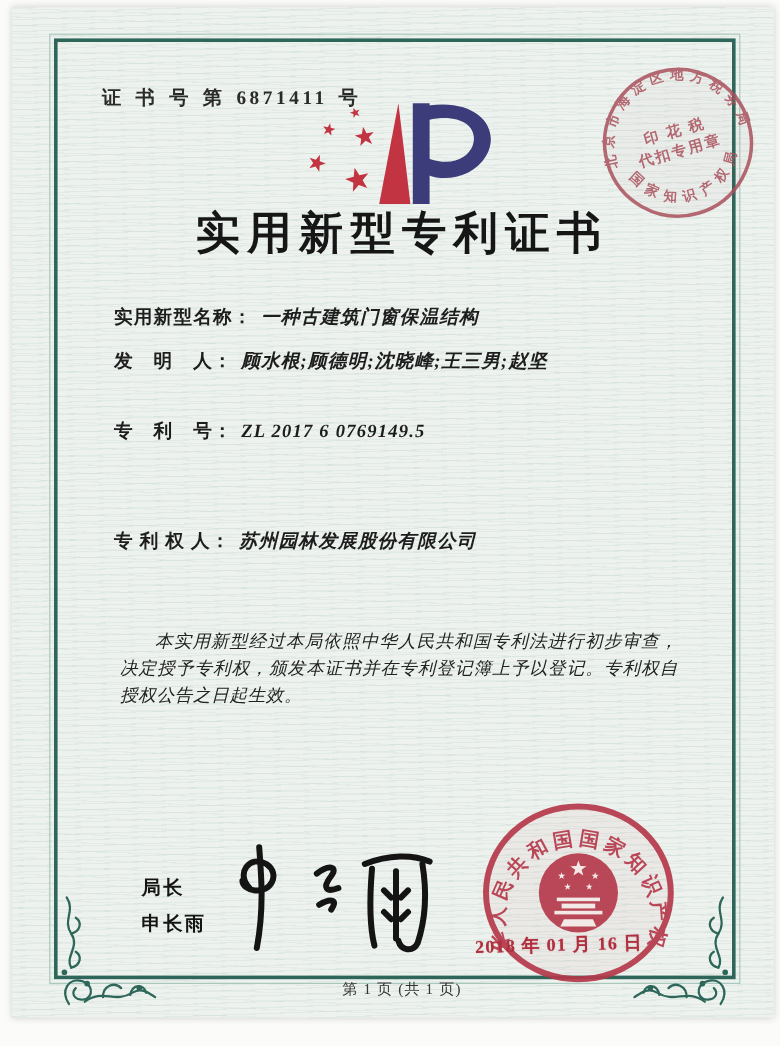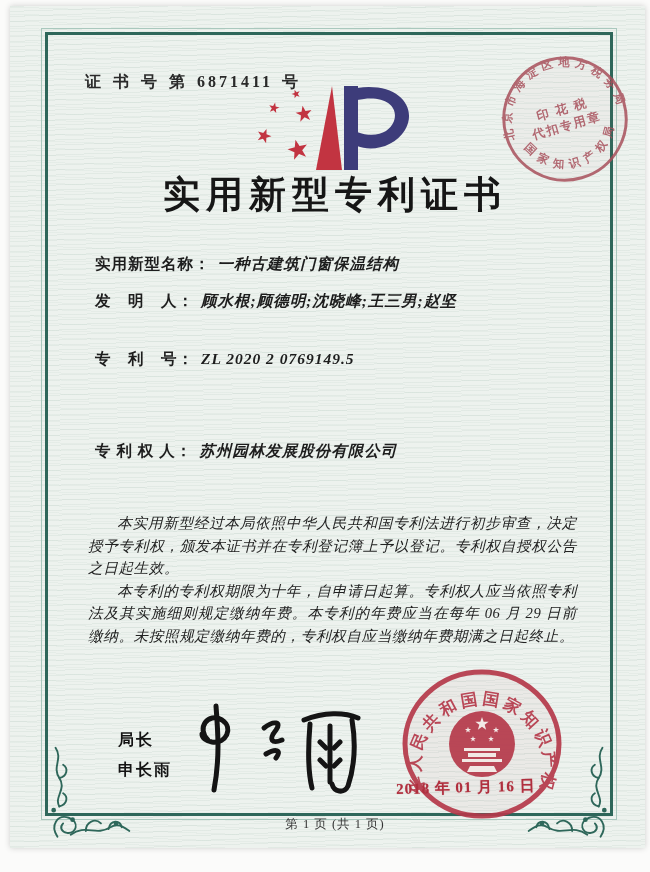--- a/index.html
+++ b/index.html
@@ -35,21 +35,21 @@
     position:absolute;left:85px;right:60px;
     font-size:15.5px;color:#1d1d1d;font-weight:600;letter-spacing:1px;
     white-space:nowrap;
   }
   .fvalue{margin-left:7px;font-style:italic;}
   .paras{
     position:absolute;left:78px;right:68px;top:506px;
     font-size:14.6px;line-height:22.6px;color:#222;
     text-align:justify;font-style:italic;font-weight:500;letter-spacing:0.6px;
   }
-  .paras p{margin:0;text-indent:2em;}
+  .paras p{margin:12px;text-indent:2em;}
   .sign-title{position:absolute;left:108px;top:724px;font-size:16px;font-weight:bold;color:#141414;font-family:"Liberation Sans",sans-serif;letter-spacing:2px;text-align:center;}
   .sign-name{position:absolute;left:108px;top:754px;font-size:16px;font-weight:bold;color:#141414;font-family:"Liberation Sans",sans-serif;letter-spacing:2px;}
   .signature{position:absolute;left:168px;top:692px;width:200px;height:100px;}
   .office-seal{position:absolute;left:382px;top:660px;width:180px;height:160px;}
   .seal-date{
     position:absolute;left:386px;top:772px;width:160px;
     font-size:15px;font-weight:bold;color:#b02f3e;letter-spacing:1px;white-space:nowrap;
     transform:rotate(-1.5deg);text-shadow:0 0 1px rgba(176,47,62,0.5);
   }
   .tax-stamp{position:absolute;left:486px;top:44px;width:138px;height:138px;}
@@ -116,29 +116,28 @@
 
   <div class="title">实用新型专利证书</div>
 
   <div class="field" style="top:248px">
     <span>实用新型名称：</span><span class="fvalue">一种古建筑门窗保温结构</span>
   </div>
   <div class="field" style="top:285px">
     <span>发　明　人：</span><span class="fvalue">顾水根;顾德明;沈晓峰;王三男;赵坚</span>
   </div>
   <div class="field" style="top:343px">
-    <span>专　利　号：</span><span class="fvalue">ZL 2020 2 0769149.5</span>
+    <span>专　利　号：</span><span class="fvalue">ZL 2017 6 0769149.5</span>
   </div>
   <div class="field" style="top:435px">
     <span>专 利 权 人：</span><span class="fvalue">苏州园林发展股份有限公司</span>
   </div>
 
   <div class="paras">
     <p>本实用新型经过本局依照中华人民共和国专利法进行初步审查，决定授予专利权，颁发本证书并在专利登记簿上予以登记。专利权自授权公告之日起生效。</p>
-    <p>本专利的专利权期限为十年，自申请日起算。专利权人应当依照专利法及其实施细则规定缴纳年费。本专利的年费应当在每年 06 月 29 日前缴纳。未按照规定缴纳年费的，专利权自应当缴纳年费期满之日起终止。</p>
   </div>
 
   <div class="sign-title">局长</div>
   <div class="sign-name">申长雨</div>
 
   <svg class="signature" viewBox="0 0 200 100">
     <g stroke="#141414" stroke-width="5" fill="none" stroke-linecap="round" stroke-linejoin="round">
       <path d="M30,42 C18,30 30,14 44,22 C56,30 48,46 34,44 C28,43 24,40 24,36"></path>
       <path d="M38,8 C40,34 42,60 36,92"></path>
       <path d="M86,30 C96,22 104,24 98,32 C90,42 94,46 104,42"></path>

